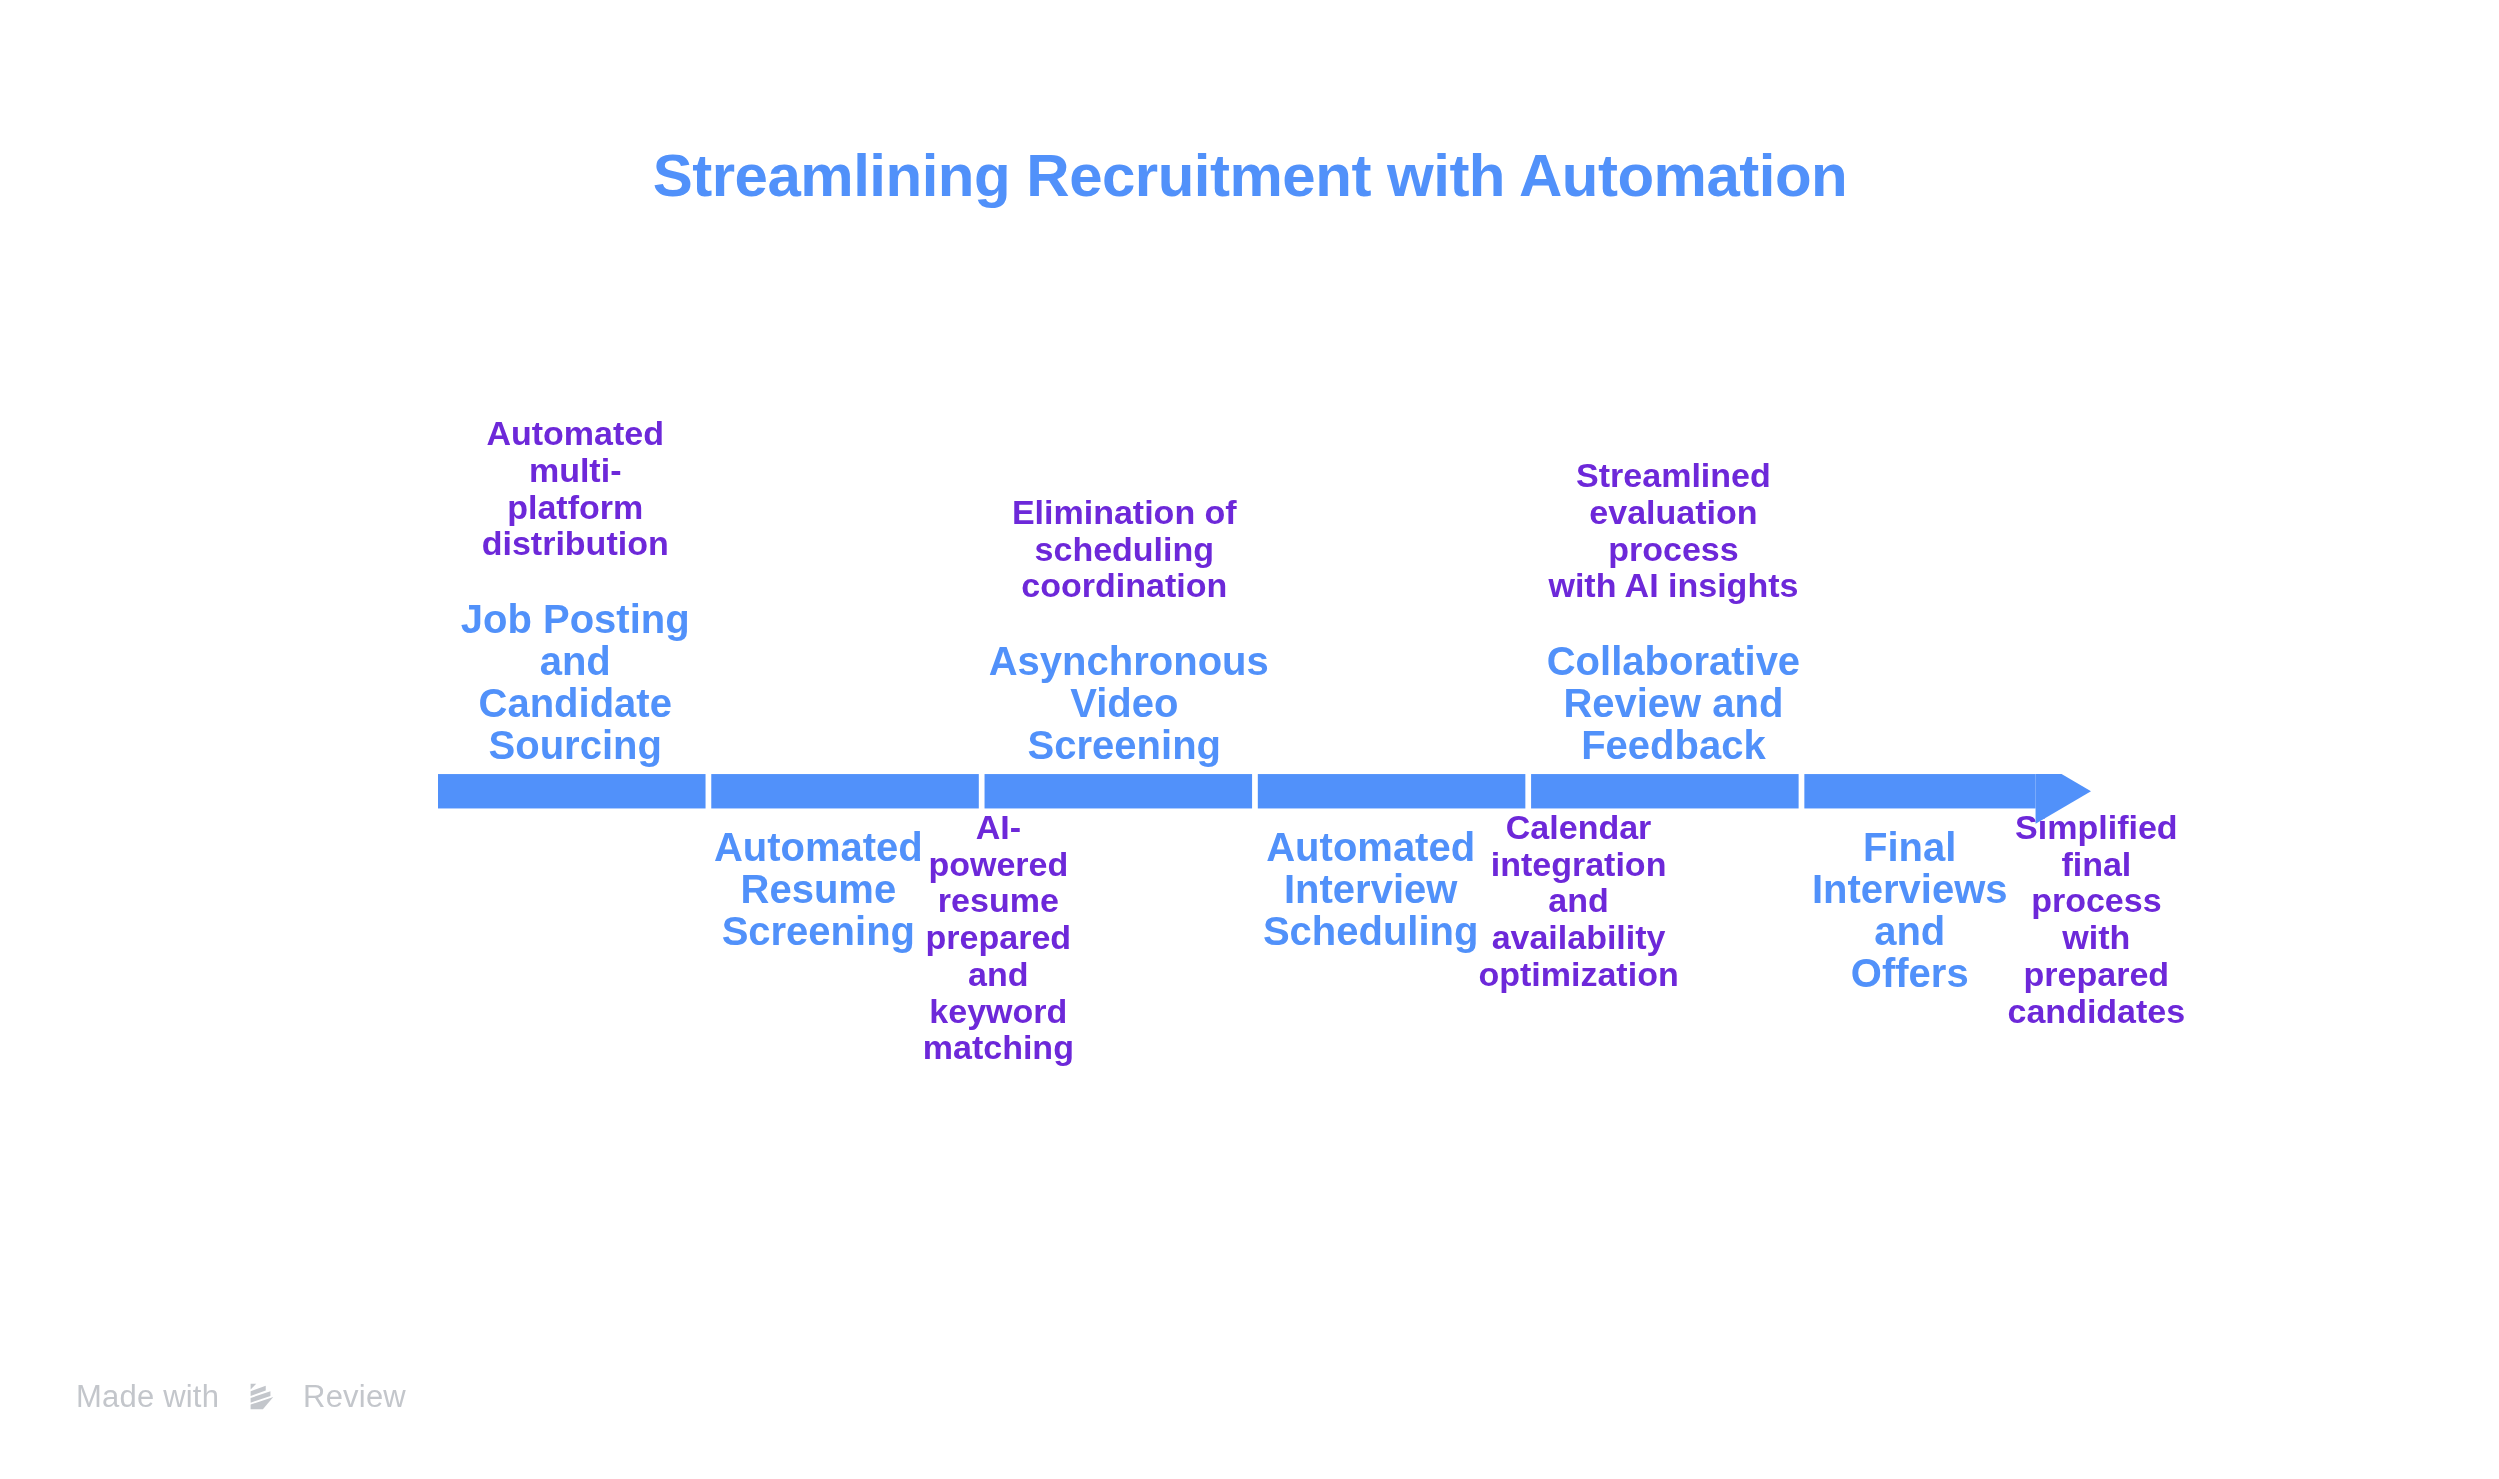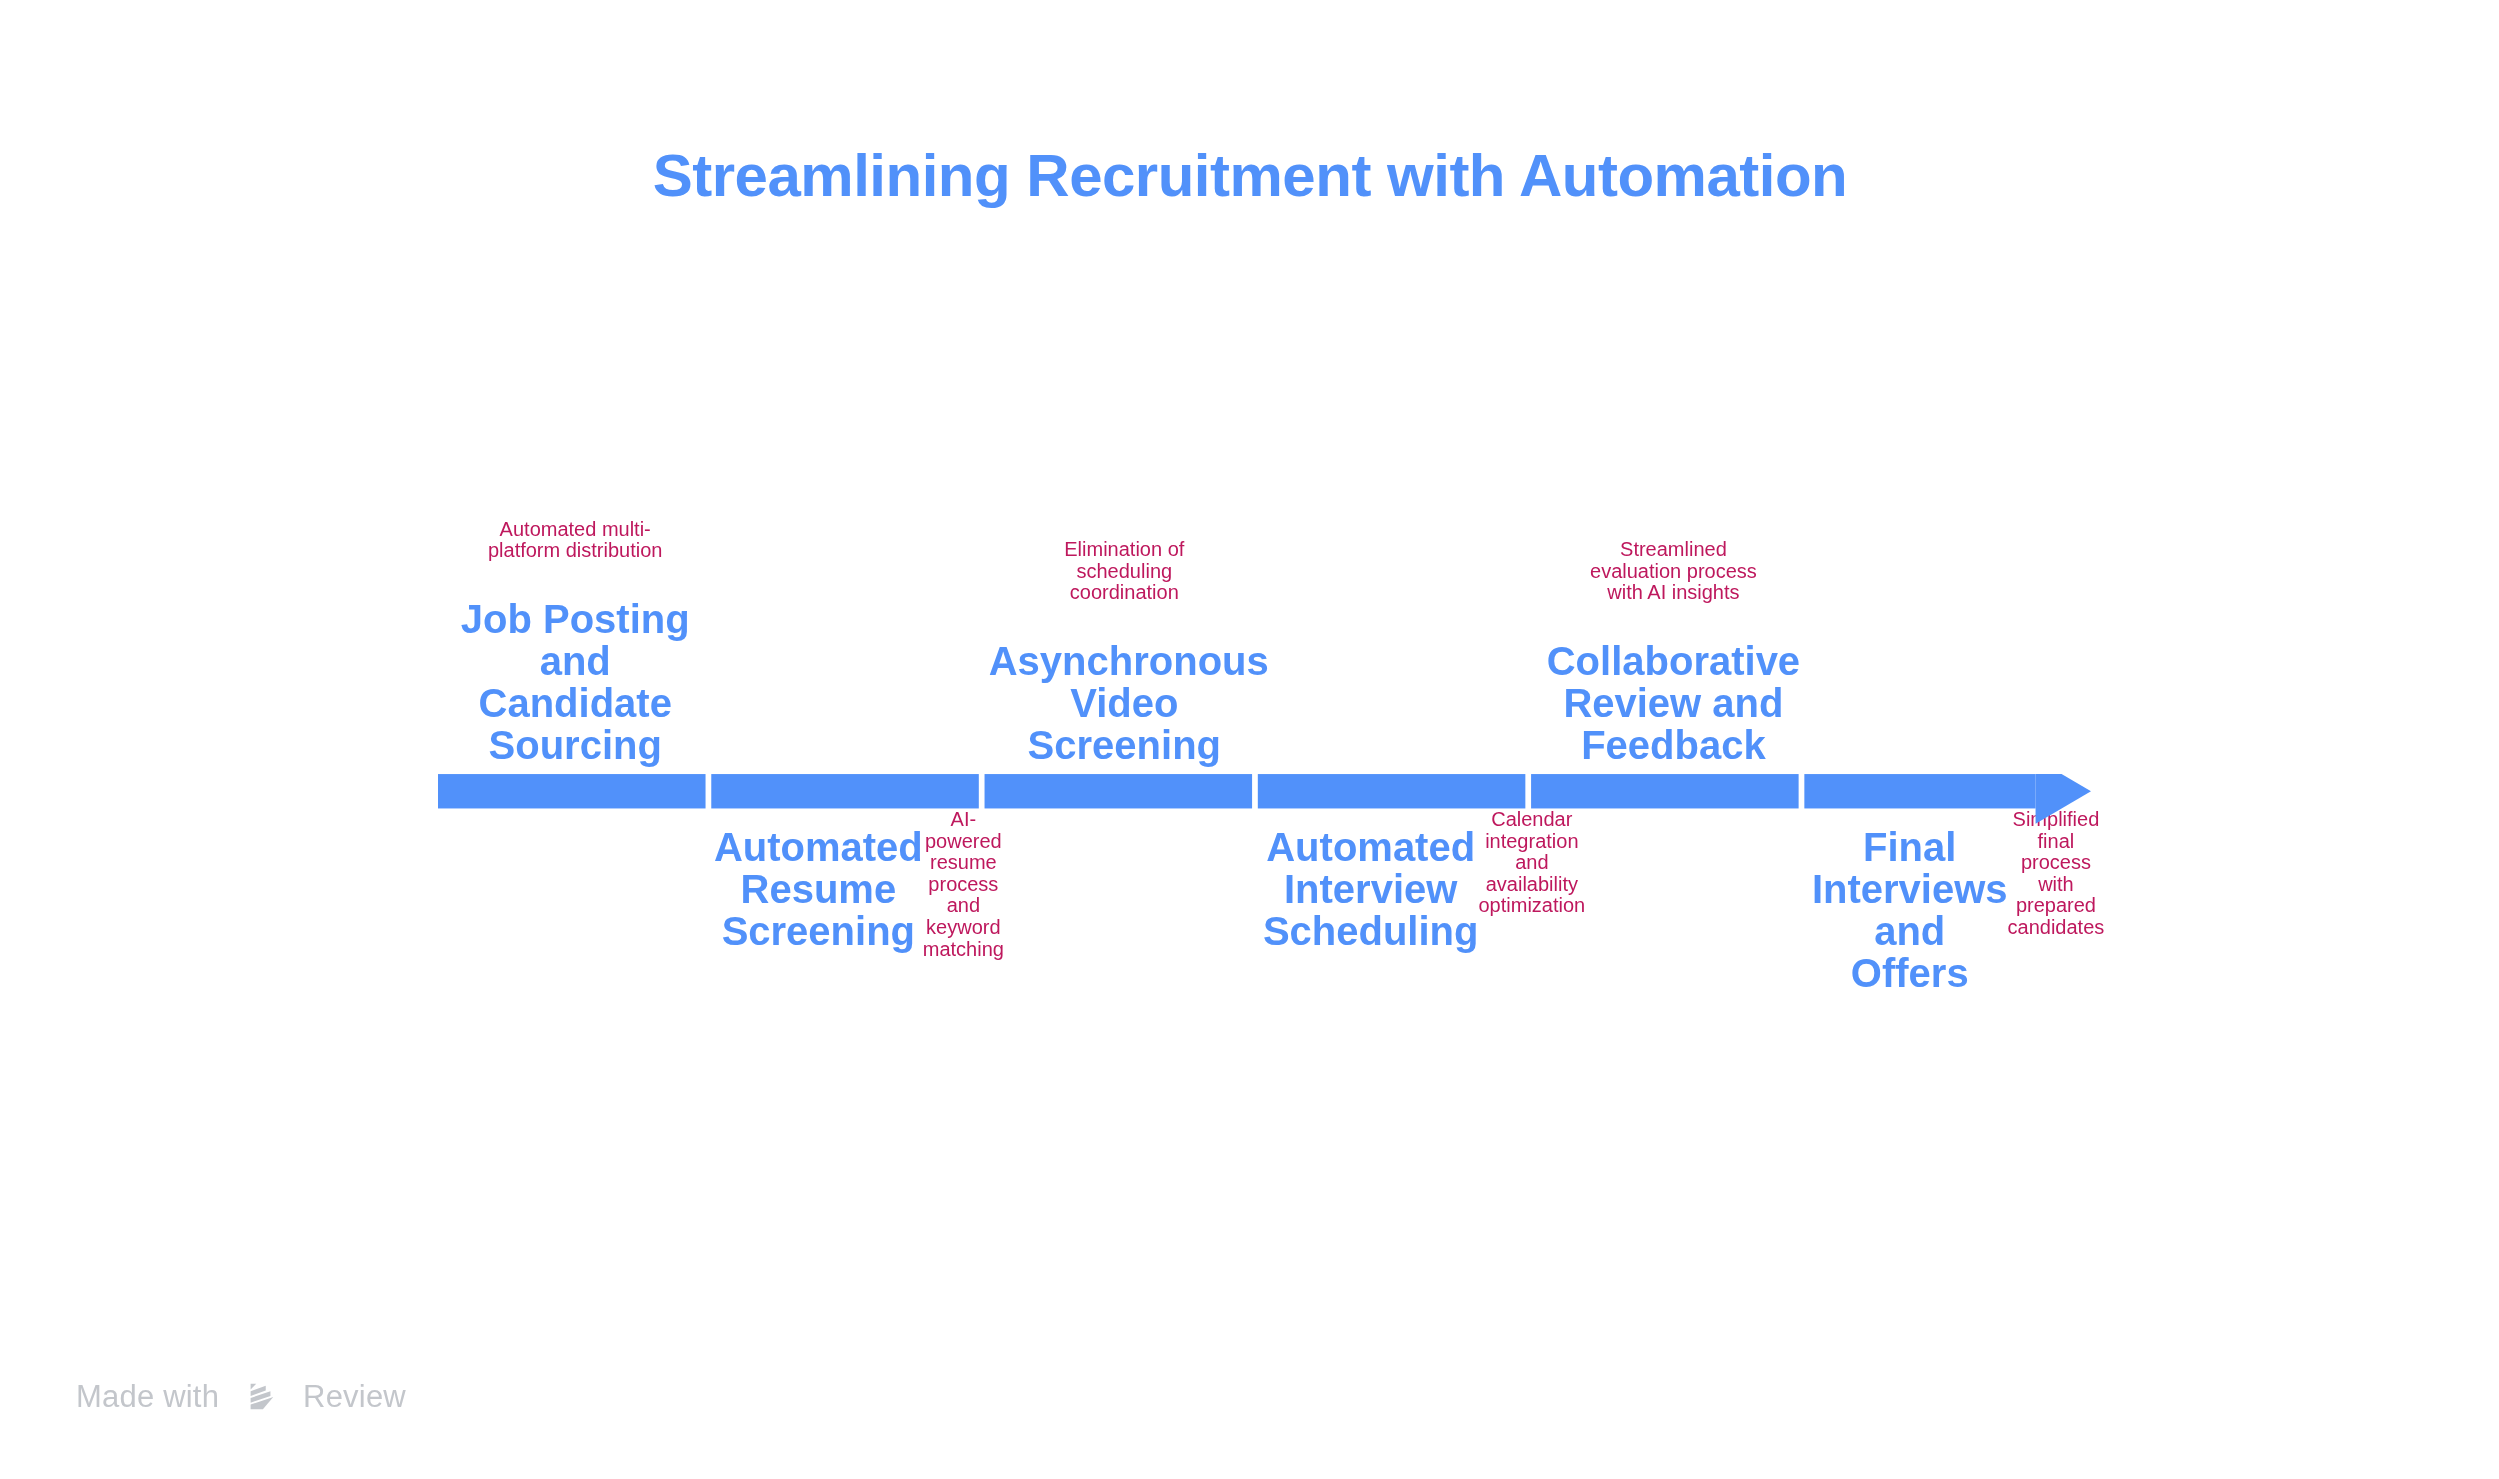--- a/index.html
+++ b/index.html
@@ -94,25 +94,25 @@
 
   .step-title {
     font-size: 40px;
     font-weight: bold;
     line-height: 1.05;
     text-align: center;
     color: #5191fa;
     white-space: pre-line;
   }
   .step-desc {
-    font-size: 20px;
-    font-weight: normal;
+    font-size: 34px;
+    font-weight: bold;
     line-height: 1.08;
     text-align: center;
-    color: #be185d;
+    color: #6d28d9;
     white-space: pre-line;
   }
 
   .col-top-inner .step-desc { margin-bottom: 36px; }
   .col-top-inner .step-title { margin-bottom: 8px; }
   .col-bottom-inner .step-title { margin-top: 17px; margin-bottom: 36px; }
 
   
   .arrow-wrap {
     position: absolute;
@@ -193,21 +193,21 @@
     <div class="row-bottom">
 
       <div class="col spacer"></div>
 
       <div class="col">
         <div class="col-bottom-inner">
           <div class="step-title">Automated
 Resume
 Screening</div>
           <div class="step-desc">AI-powered resume
-process and keyword
+prepared and keyword
 matching</div>
         </div>
       </div>
 
       <div class="col spacer"></div>
 
       <div class="col">
         <div class="col-bottom-inner">
           <div class="step-title">Automated
 Interview

